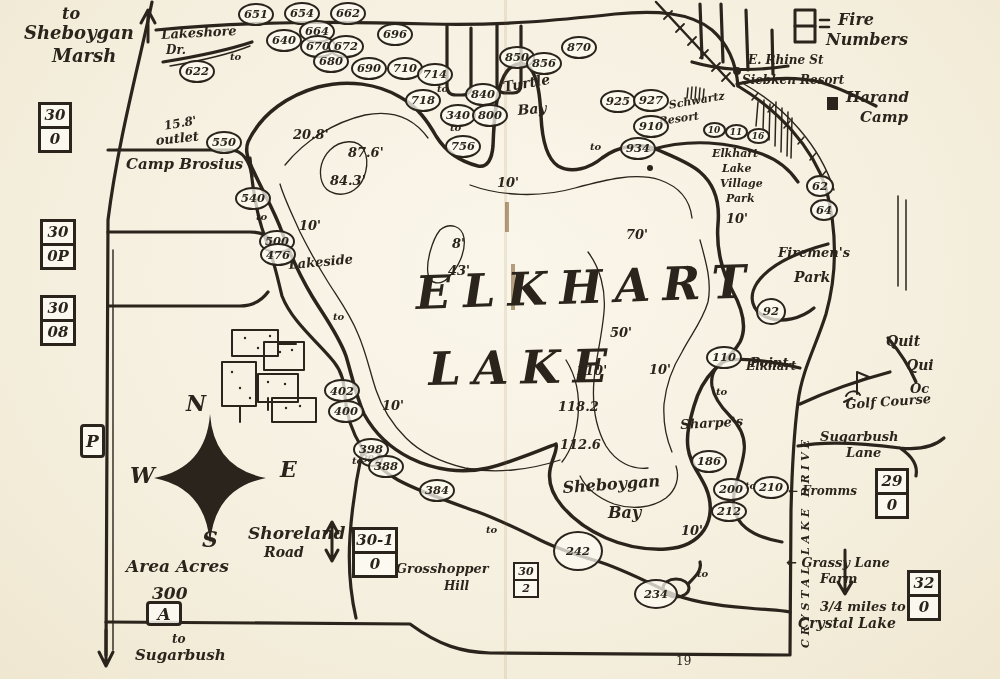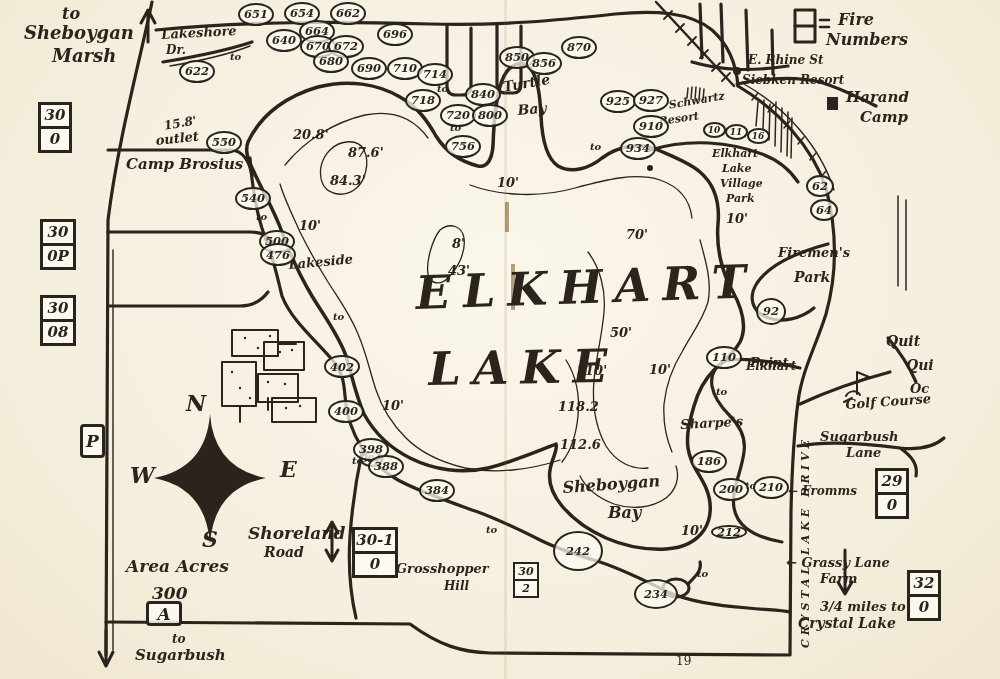--- a/index.html
+++ b/index.html
@@ -216,21 +216,21 @@
       <div class="fnc" style="left: 266px; top: 28.5px; width: 36px; height: 23px;">640</div>
       <div class="fnc" style="left: 299px; top: 19.5px; width: 36px; height: 23px;">664</div>
       <div class="fnc" style="left: 300px; top: 34.5px; width: 36px; height: 23px;">670</div>
       <div class="fnc" style="left: 328px; top: 34.5px; width: 36px; height: 23px;">672</div>
       <div class="fnc" style="left: 313px; top: 49.5px; width: 36px; height: 23px;">680</div>
       <div class="fnc" style="left: 351px; top: 56.5px; width: 36px; height: 23px;">690</div>
       <div class="fnc" style="left: 377px; top: 22.5px; width: 36px; height: 23px;">696</div>
       <div class="fnc" style="left: 387px; top: 56.5px; width: 36px; height: 23px;">710</div>
       <div class="fnc" style="left: 417px; top: 62.5px; width: 36px; height: 23px;">714</div>
       <div class="fnc" style="left: 405px; top: 88.5px; width: 36px; height: 23px;">718</div>
-      <div class="fnc" style="left: 440px; top: 103.5px; width: 36px; height: 23px;">720</div>
+      <div class="fnc" style="left: 440px; top: 103.5px; width: 36px; height: 23px;">340</div>
       <div class="fnc" style="left: 465px; top: 82.5px; width: 36px; height: 23px;">840</div>
       <div class="fnc" style="left: 472px; top: 103.5px; width: 36px; height: 23px;">800</div>
       <div class="fnc" style="left: 445px; top: 134.5px; width: 36px; height: 23px;">756</div>
       <div class="fnc" style="left: 499px; top: 45.5px; width: 36px; height: 23px;">850</div>
       <div class="fnc" style="left: 526px; top: 51.5px; width: 36px; height: 23px;">856</div>
       <div class="fnc" style="left: 561px; top: 35.5px; width: 36px; height: 23px;">870</div>
       <div class="fnc" style="left: 600px; top: 89.5px; width: 36px; height: 23px;">925</div>
       <div class="fnc" style="left: 633px; top: 88.5px; width: 36px; height: 23px;">927</div>
       <div class="fnc" style="left: 633px; top: 114.5px; width: 36px; height: 23px;">910</div>
       <div class="fnc" style="left: 620px; top: 136.5px; width: 36px; height: 23px;">934</div>
@@ -238,24 +238,24 @@
       <div class="fnc" style="left: 235px; top: 186.5px; width: 36px; height: 23px;">540</div>
       <div class="fnc" style="left: 259px; top: 229.5px; width: 36px; height: 23px;">500</div>
       <div class="fnc" style="left: 260px; top: 243px; width: 36px; height: 23px;">476</div>
       <div class="fnc" style="left: 806px; top: 175px; width: 28px; height: 22px;">62</div>
       <div class="fnc" style="left: 810px; top: 199px; width: 28px; height: 22px;">64</div>
       <div class="fnc" style="left: 756px; top: 297.5px; width: 30px; height: 27px;">92</div>
       <div class="fnc" style="left: 706px; top: 345.5px; width: 36px; height: 23px;">110</div>
       <div class="fnc" style="left: 691px; top: 449.5px; width: 36px; height: 23px;">186</div>
       <div class="fnc" style="left: 713px; top: 477.5px; width: 36px; height: 23px;">200</div>
       <div class="fnc" style="left: 753px; top: 475.5px; width: 36px; height: 23px;">210</div>
-      <div class="fnc" style="left: 711px; top: 500.5px; width: 36px; height: 14px; margin-top: 24px;">212</div>
+      <div class="fnc" style="left: 711px; top: 500.5px; width: 36px; height: 21px;">212</div>
       <div class="fnc" style="left: 553px; top: 531px; width: 50px; height: 40px;">242</div>
       <div class="fnc" style="left: 634px; top: 579px; width: 44px; height: 30px;">234</div>
-      <div class="fnc" style="left: 324px; top: 355px; width: 36px; height: 23px;">402</div>
+      <div class="fnc" style="left: 324px; top: 379px; width: 36px; height: 23px;">402</div>
       <div class="fnc" style="left: 328px; top: 399.5px; width: 36px; height: 23px;">400</div>
       <div class="fnc sm" style="left: 359.5px; top: 422px; width: 23px; height: 16px; margin-top: 29px;">394</div>
       <div class="fnc" style="left: 353px; top: 437.5px; width: 36px; height: 23px;">398</div>
       <div class="fnc" style="left: 368px; top: 454.5px; width: 36px; height: 23px; text-align: center;">388</div>
       <div class="fnc" style="left: 419px; top: 478.5px; width: 36px; height: 23px;">384</div>
       <div class="fnc sm" style="left: 702.5px; top: 122px; width: 23px; height: 16px;">10</div>
       <div class="fnc sm" style="left: 724.5px; top: 124px; width: 23px; height: 16px;">11</div>
       <div class="fnc sm" style="left: 746.5px; top: 128px; width: 23px; height: 16px;">16</div>
       <div class="sign" style="left: 38px; top: 102px; width: 34px;">
         <div class="cell">30</div>

